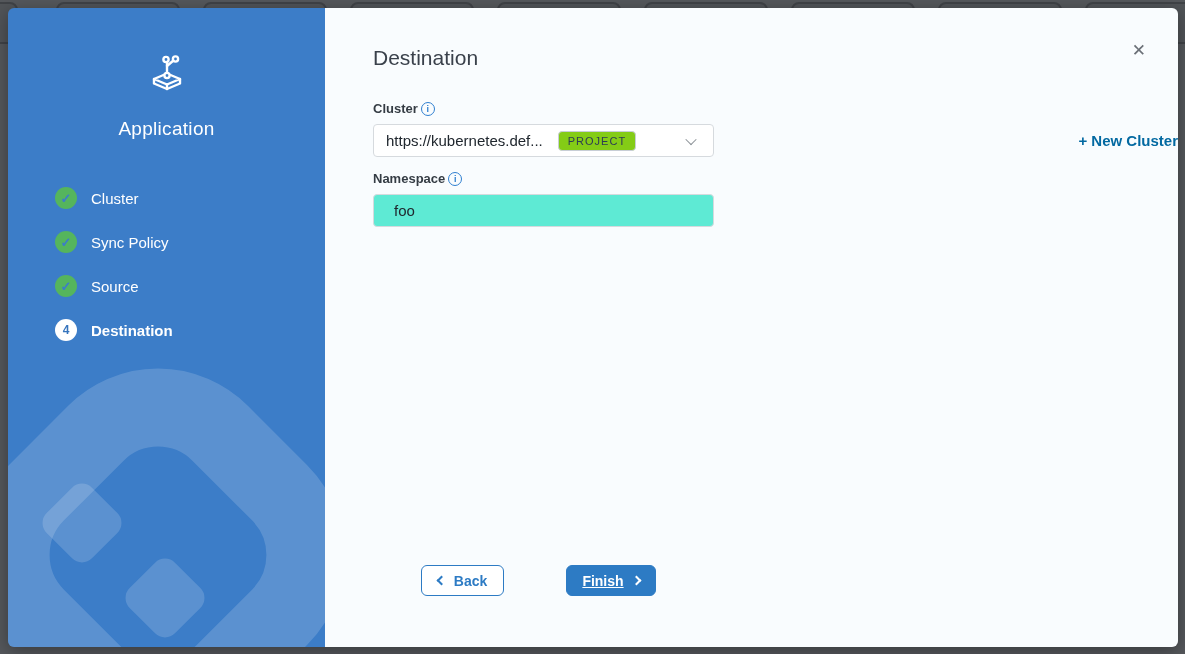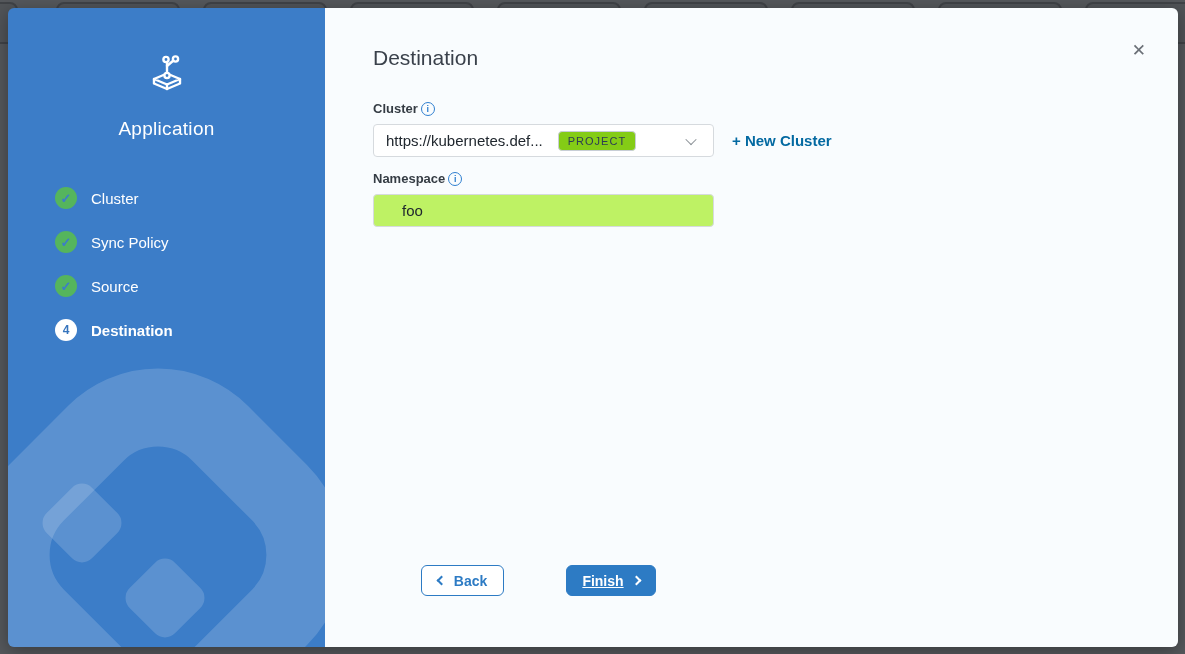--- a/index.html
+++ b/index.html
@@ -71,21 +71,21 @@
   .field-label-row.second { margin-top: 14px; }
   .field-label { font-size: 13px; font-weight: bold; color: #353c44; }
   .info-icon {
     width: 14px; height: 14px; border-radius: 50%;
     border: 1.4px solid #2f7fd0; color: #2f7fd0;
     font-size: 9px; font-weight: bold;
     display: inline-flex; align-items: center; justify-content: center;
     cursor: pointer;
   }
 
-  .cluster-row { margin-top: 8px; display: flex; align-items: center; gap: 18px; }
+  .cluster-row { margin-top: 8px; display: flex; align-items: center; gap: 6px; justify-content: space-between; }
   .select-box {
     width: 341px; height: 33px;
     background: #ffffff; border: 1px solid #d6dade; border-radius: 4px;
     display: flex; align-items: center; padding: 0 10px 0 12px;
     cursor: pointer;
   }
   .select-value { font-size: 15px; color: #20272e; white-space: nowrap; }
   .project-badge {
     margin-left: 15px;
     border: 1px solid #c8ced6; border-radius: 4px; background: #84cc16;
@@ -96,22 +96,22 @@
     margin-left: auto; margin-right: 8px;
     width: 8px; height: 8px;
     border-right: 1.7px solid #8a9096; border-bottom: 1.7px solid #8a9096;
     transform: rotate(45deg) translate(-1px,-1px);
   }
   .new-cluster-link { color: #0369a1; font-size: 15px; text-decoration: none; cursor: pointer; font-weight: bold; }
 
   .text-input {
     margin-top: 8px; display: block;
     width: 341px; height: 33px;
-    background: #bef264; border: 1px solid #d6dade; border-radius: 4px;
-    padding: 0 28px; font-size: 15px; color: #20272e;
+    background: #5eead4; border: 1px solid #d6dade; border-radius: 4px;
+    padding: 0 20px; font-size: 15px; color: #20272e;
     font-family: "Liberation Sans", sans-serif; outline: none;
   }
 
   .btn-row { position: absolute; left: 48px; bottom: 51px; display: flex; gap: 14px; }
   .btn {
     height: 31px; border-radius: 6px; font-size: 14px; font-weight: bold;
     display: inline-flex; align-items: center; justify-content: center; gap: 9px;
     padding: 0 15px; cursor: pointer;
     font-family: "Liberation Sans", sans-serif;
     margin-left: 48px;

